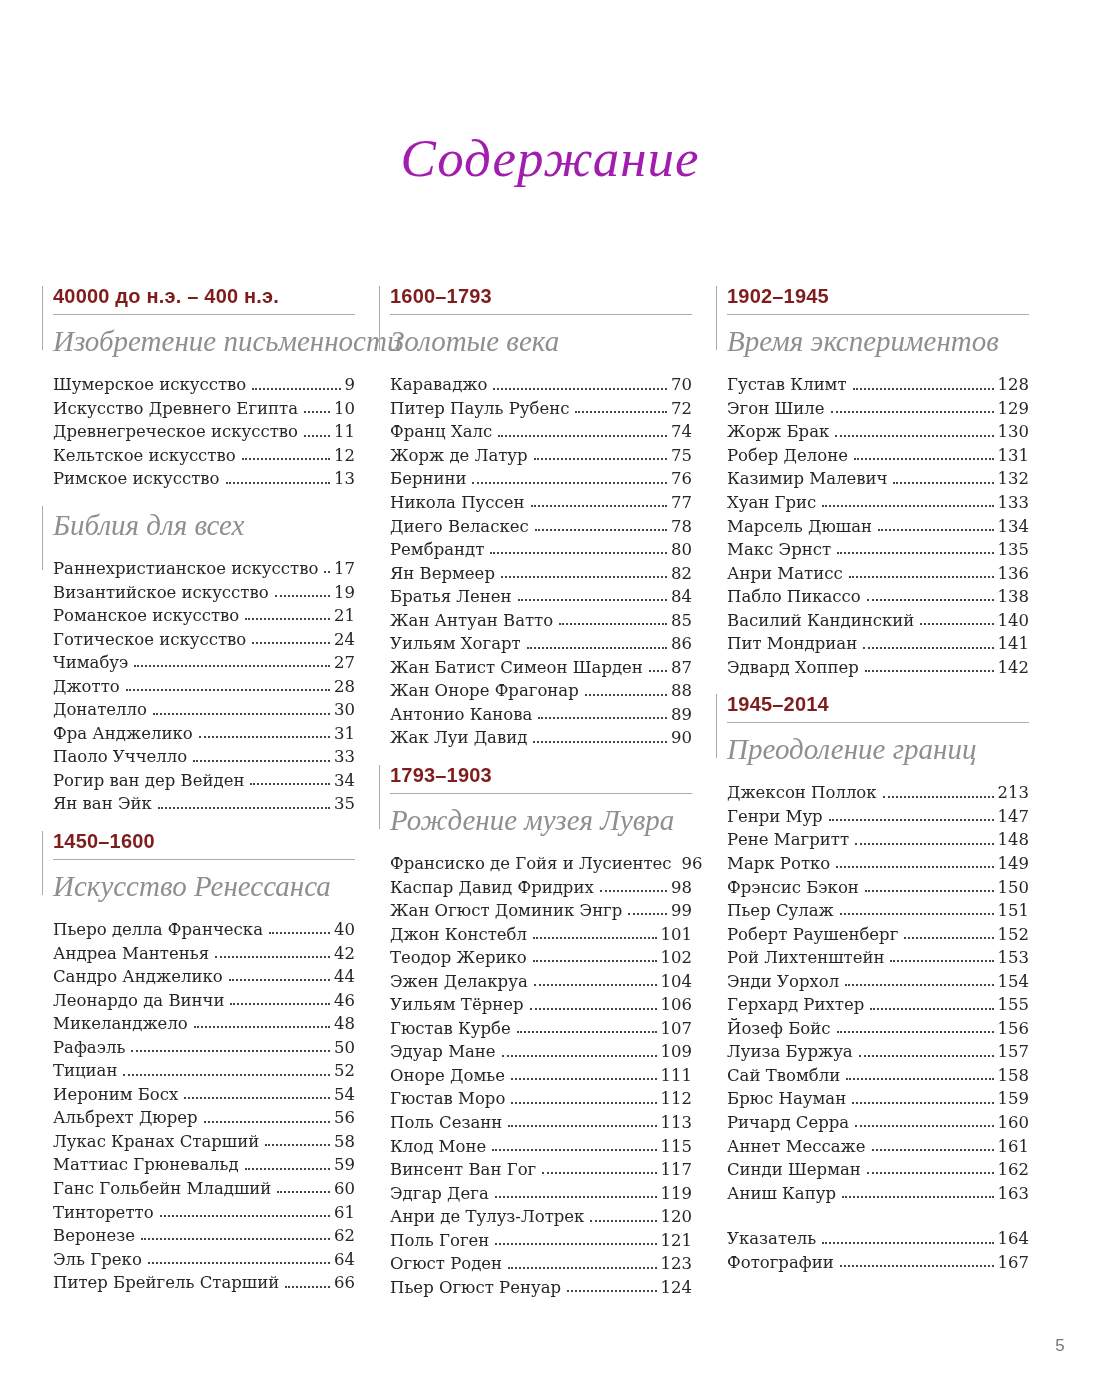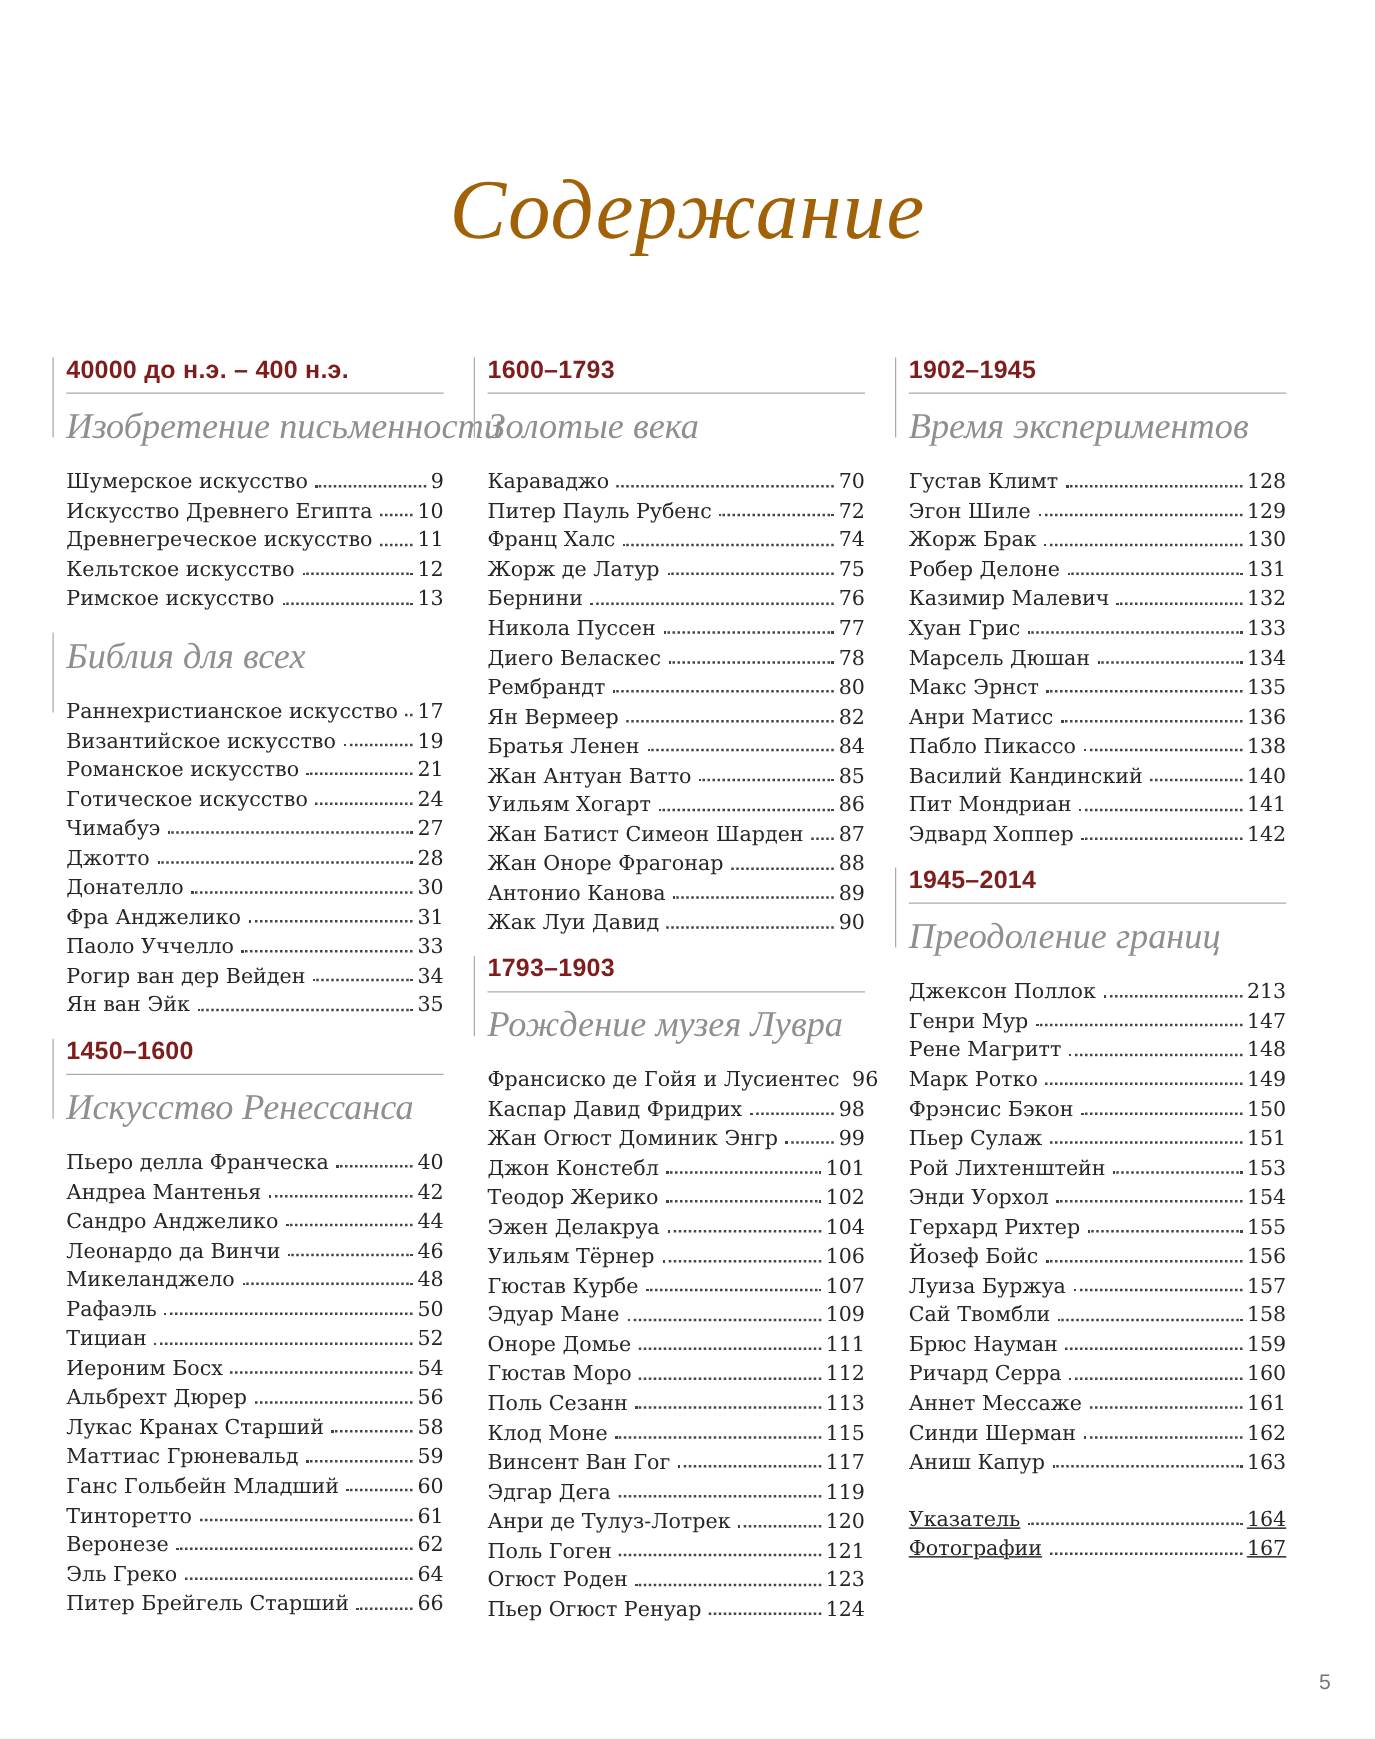--- a/index.html
+++ b/index.html
@@ -11,23 +11,23 @@
     font-family:"DejaVu Serif", serif;
   }
   .main-title{
     position:absolute;
     left:0; right:0; top:128px;
     margin:0;
     text-align:center;
     font-family:"Liberation Serif", serif;
     font-style:italic;
     font-weight:400;
-    font-size:68px;
+    font-size:53px;
     letter-spacing:1px;
-    color:#a16207;
+    color:#a21caf;
   }
   .col{
     position:absolute;
     top:285px;
     width:302px;
   }
   .col.c0{left:53px;}
   .col.c1{left:390px;}
   .col.c2{left:727px;}
   .sec{
@@ -60,21 +60,20 @@
     color:#8f8f8f;
     margin:6px 0 12px 0;
     white-space:nowrap;
   }
   ul.entries{
     list-style:none;
     margin:0; padding:0;
   }
   ul.entries.footer{
     margin-top:22px;
-    text-decoration:underline;
   }
   .entry{
     display:flex;
     align-items:center;
     height:23.55px;
     font-size:16.5px;
     color:#262626;
   }
   .entry .lbl{
     white-space:nowrap;
@@ -578,20 +577,25 @@
           </li>
           <li class="entry">
             <span class="lbl">Фрэнсис Бэкон</span>
             <span class="dots"></span>
             <span class="pg">150</span>
           </li>
           <li class="entry">
             <span class="lbl">Пьер Сулаж</span>
             <span class="dots"></span>
             <span class="pg">151</span>
+          </li>
+          <li class="entry">
+            <span class="lbl">Роберт Раушенберг</span>
+            <span class="dots"></span>
+            <span class="pg">152</span>
           </li>
           <li class="entry">
             <span class="lbl">Рой Лихтенштейн</span>
             <span class="dots"></span>
             <span class="pg">153</span>
           </li>
           <li class="entry">
             <span class="lbl">Энди Уорхол</span>
             <span class="dots"></span>
             <span class="pg">154</span>

